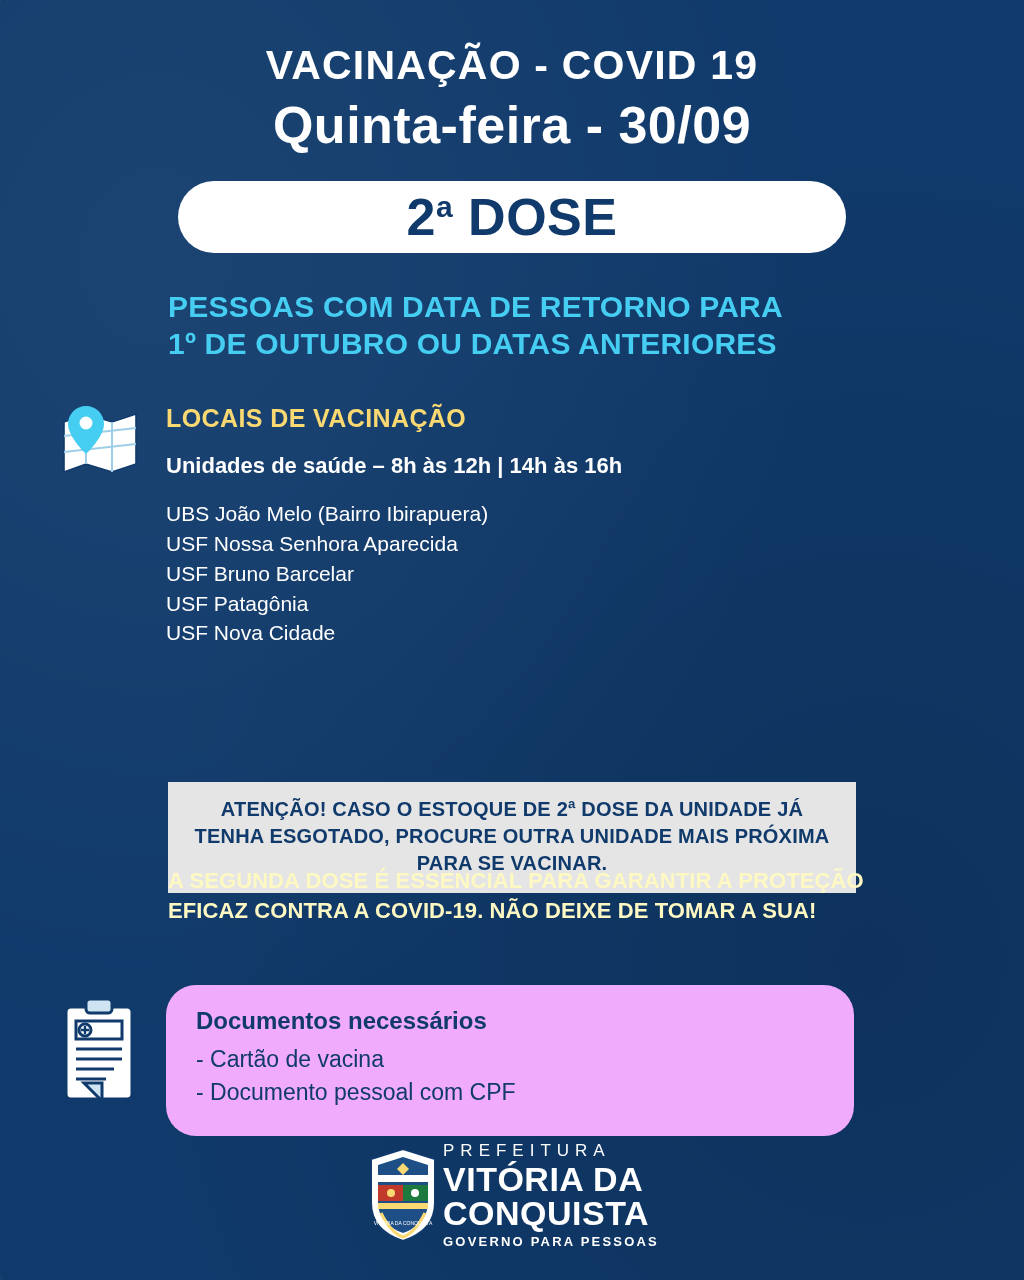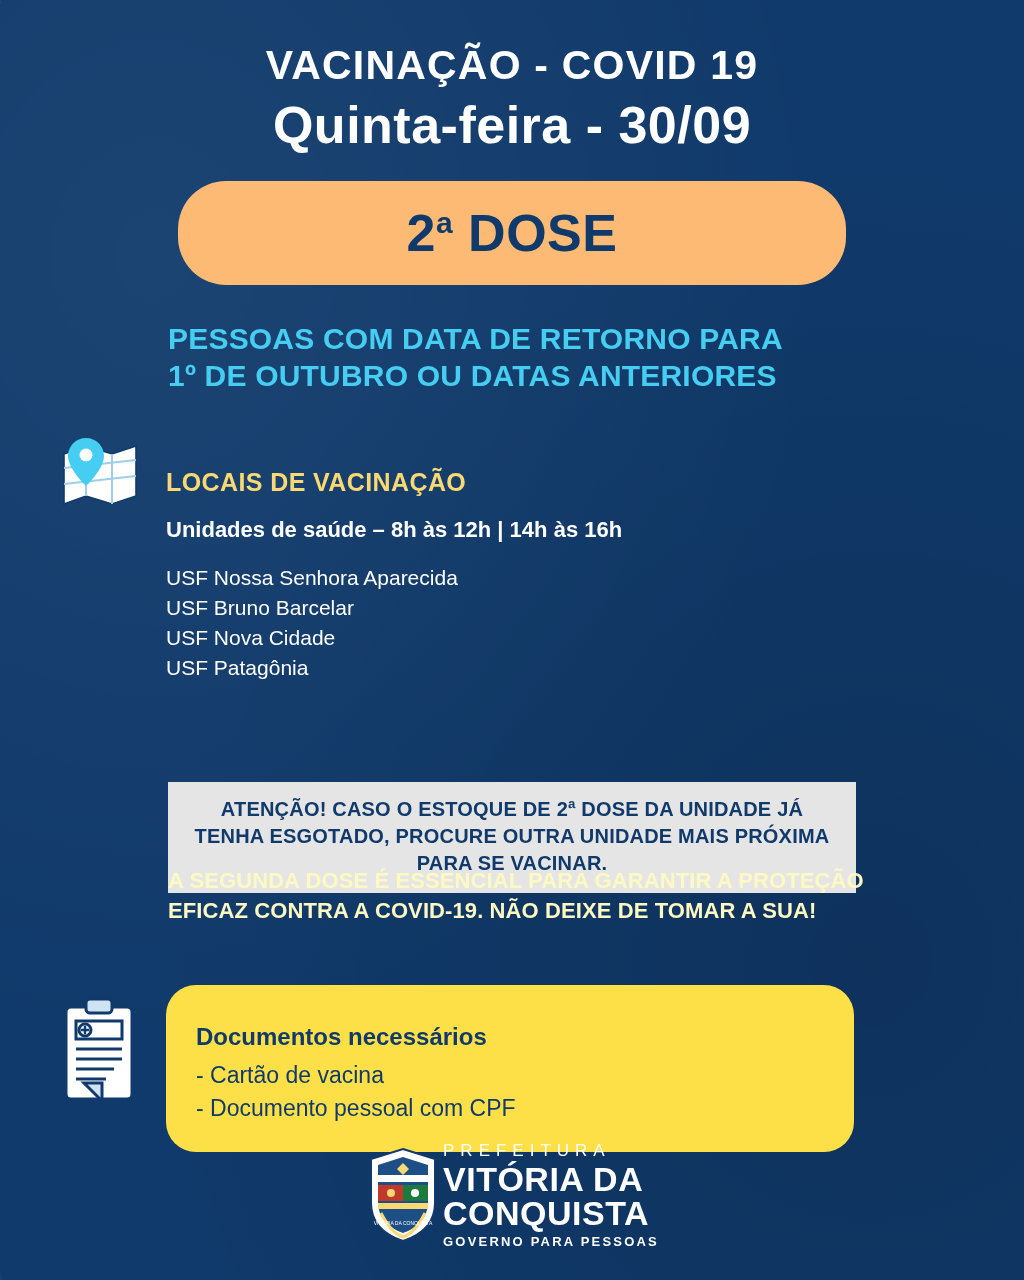--- a/index.html
+++ b/index.html
@@ -52,22 +52,22 @@
     font-size: 52px;
     font-weight: bold;
     letter-spacing: 0.5px;
     margin-top: 6px;
   }
 
   
   .dose-pill {
     margin: 26px auto 0;
     width: 668px;
-    height: 104px;
-    background: #fdba74;
+    height: 72px;
+    background: #ffffff;
     border-radius: 48px;
     display: flex;
     align-items: center;
     justify-content: center;
     gap: 26px;
   }
   .dose-main {
     color: #103a6b;
     font-size: 52px;
     font-weight: bold;
@@ -111,21 +111,20 @@
     gap: 22px;
   }
   .map-icon { width: 88px; flex: 0 0 88px; padding-top: 6px; }
 
   .locais-body { padding-top: 8px; }
   .locais-title {
     color: #fbd972;
     font-size: 25px;
     font-weight: bold;
     letter-spacing: 0.4px;
-    margin-top: 32px;
   }
   .locais-hours {
     color: #ffffff;
     font-size: 22px;
     font-weight: bold;
     margin-top: 20px;
   }
   .locais-list {
     margin-top: 20px;
     list-style: none;
@@ -172,23 +171,23 @@
     position: absolute;
     left: 56px;
     top: 985px;
     display: flex;
     align-items: flex-start;
     gap: 22px;
   }
   .clipboard-icon { width: 88px; flex: 0 0 88px; padding-top: 12px; }
   .docs-card {
     width: 688px;
-    background: #fde047;
+    background: #f0abfc;
     border-radius: 30px;
-    padding: 38px 30px 26px;
+    padding: 22px 30px 26px;
   }
   .docs-title {
     color: #103a6b;
     font-size: 24px;
     font-weight: bold;
   }
   .docs-list { list-style: none; margin-top: 8px; }
   .docs-list li {
     color: #103a6b;
     font-size: 23px;
@@ -263,24 +262,25 @@
         <g>
           <path d="M30 4 c-10 0 -18 8 -18 18 c0 13 18 30 18 30 c0 0 18 -17 18 -30 c0 -10 -8 -18 -18 -18 z" fill="#46cdf2"></path>
           <circle cx="30" cy="21" r="6.5" fill="#ffffff"></circle>
         </g>
       </svg>
     </div>
     <div class="locais-body">
       <div class="locais-title">LOCAIS DE VACINAÇÃO</div>
       <div class="locais-hours">Unidades de saúde – 8h às 12h | 14h às 16h</div>
       <ul class="locais-list">
+        <li>UBS João Melo (Bairro Ibirapuera)</li>
         <li>USF Nossa Senhora Aparecida</li>
         <li>USF Bruno Barcelar</li>
+        <li>USF Patagônia</li>
         <li>USF Nova Cidade</li>
-        <li>USF Patagônia</li>
       </ul>
     </div>
   </div>
 
   <div class="atencao">
     <strong>ATENÇÃO!</strong><span> CASO O ESTOQUE DE 2ª DOSE DA UNIDADE JÁ TENHA ESGOTADO, PROCURE OUTRA UNIDADE MAIS PRÓXIMA PARA SE VACINAR.</span>
   </div>
 
   <div class="essencial">
     <div>A SEGUNDA DOSE É ESSENCIAL PARA GARANTIR A PROTEÇÃO</div>

